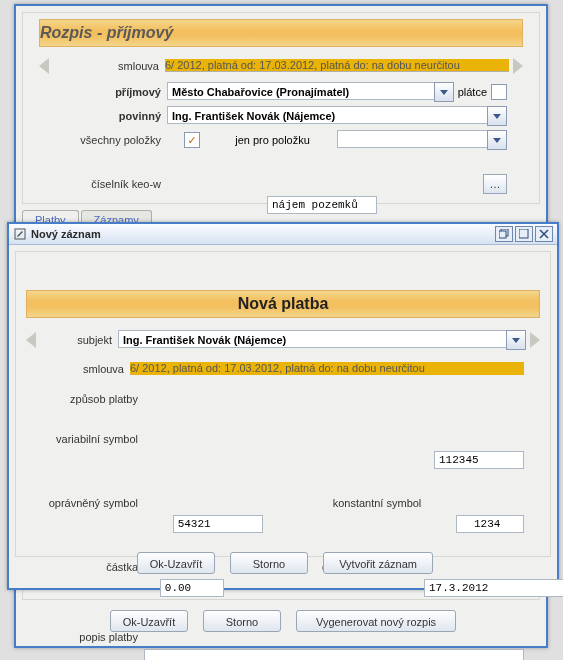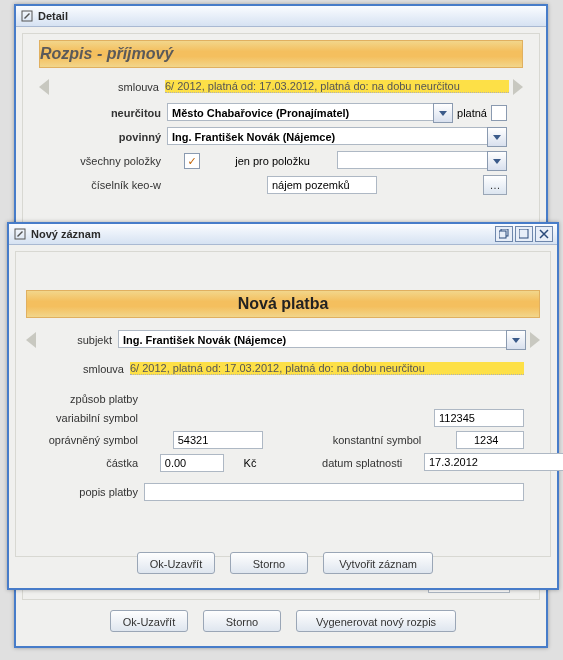--- a/index.html
+++ b/index.html
@@ -57,22 +57,22 @@
   .hband.title1 { color: #5a5a5a; font-size: 16px; font-style: italic; font-weight: bold; }
   .hband.title2 { text-align: center; color: #222; font-size: 16px; font-weight: bold; }
   .row { display: flex; align-items: center; margin: 4px 0; justify-content: space-between; }
   .lbl { width: 106px; text-align: right; padding-right: 6px; color: #333; }
   .lbl.bold { font-weight: bold; }
   .val, .txtin {
     border: 1px solid #aeb8c4; background: #fff;
     height: 18px; line-height: 18px; padding: 0 4px;
     font-size: 11px; box-sizing: border-box;
   }
-  .txtin { font-family: Liberation Sans, sans-serif; }
-  .ro { background: #fde047; border: none; border-bottom: 1px dotted #b0b0b0; color: #555; }
+  .txtin { font-family: Liberation Mono, monospace; margin-top: 42px; }
+  .ro { background: #eab308; border: none; border-bottom: 1px dotted #b0b0b0; color: #555; }
   .combo { display: flex; }
   .combo .val { flex: 1; font-weight: bold; border-right: none; }
   .combo .val.nobold { font-weight: normal; }
   .combo .dd {
     width: 18px; height: 18px; border: 1px solid #8a9ab0;
     background: linear-gradient(#fff,#d8e0ee);
     display: flex; align-items: center; justify-content: center;
   }
   .arrow-l, .arrow-r {
     width: 0; height: 0; border-top: 8px solid transparent;
@@ -115,54 +115,45 @@
   .sumrow .sumval {
     width:72px; text-align:right; border:1px solid #aeb8c4;
     background:#fff; height:18px; line-height:18px; padding:0 4px; margin: 0 4px;
   }
   svg { display:block; }
 </style>
 </head>
 <body>
 
 <div class="window detail">
-  <div class="titlebar">
-    <span class="ticon">
-      <svg width="12" height="12" viewBox="0 0 12 12">
-          <rect x="1" y="1" width="10" height="10" fill="none" stroke="#555"></rect>
-          <path d="M3 8 L8 3 L9 4 L4 9 Z" fill="#555"></path>
-        </svg>
-    </span>
-    <span class="ttext">Detail</span>
-  </div>
 
   <div class="pane" style="height:176px; position:relative;">
     <div class="hband title1">Rozpis - příjmový</div>
 
     <div class="navrow">
       <div class="arrow-l"></div>
       <div class="mid">
         <div class="row">
           <div class="lbl">smlouva</div>
           <div class="ro" style="flex:1">6/ 2012, platná od: 17.03.2012, platná do: na dobu neurčitou</div>
         </div>
       </div>
       <div class="arrow-r"></div>
     </div>
 
     <div style="padding:0 22px;">
       <div class="row">
-        <div class="lbl bold">neurčitou</div>
+        <div class="lbl bold">příjmový</div>
         <div class="combo" style="flex:1;">
           <div class="val">Město Chabařovice (Pronajímatel)</div>
           <div class="dd">
               <div class="tri-down"></div>
             </div>
         </div>
-        <div style="margin:0 4px;">platná</div>
+        <div style="margin:0 4px;">plátce</div>
         <div class="chk"></div>
       </div>
 
       <div class="row">
         <div class="lbl bold">povinný</div>
         <div class="combo" style="flex:1;">
           <div class="val">Ing. František Novák (Nájemce)</div>
           <div class="dd">
               <div class="tri-down"></div>
             </div>

